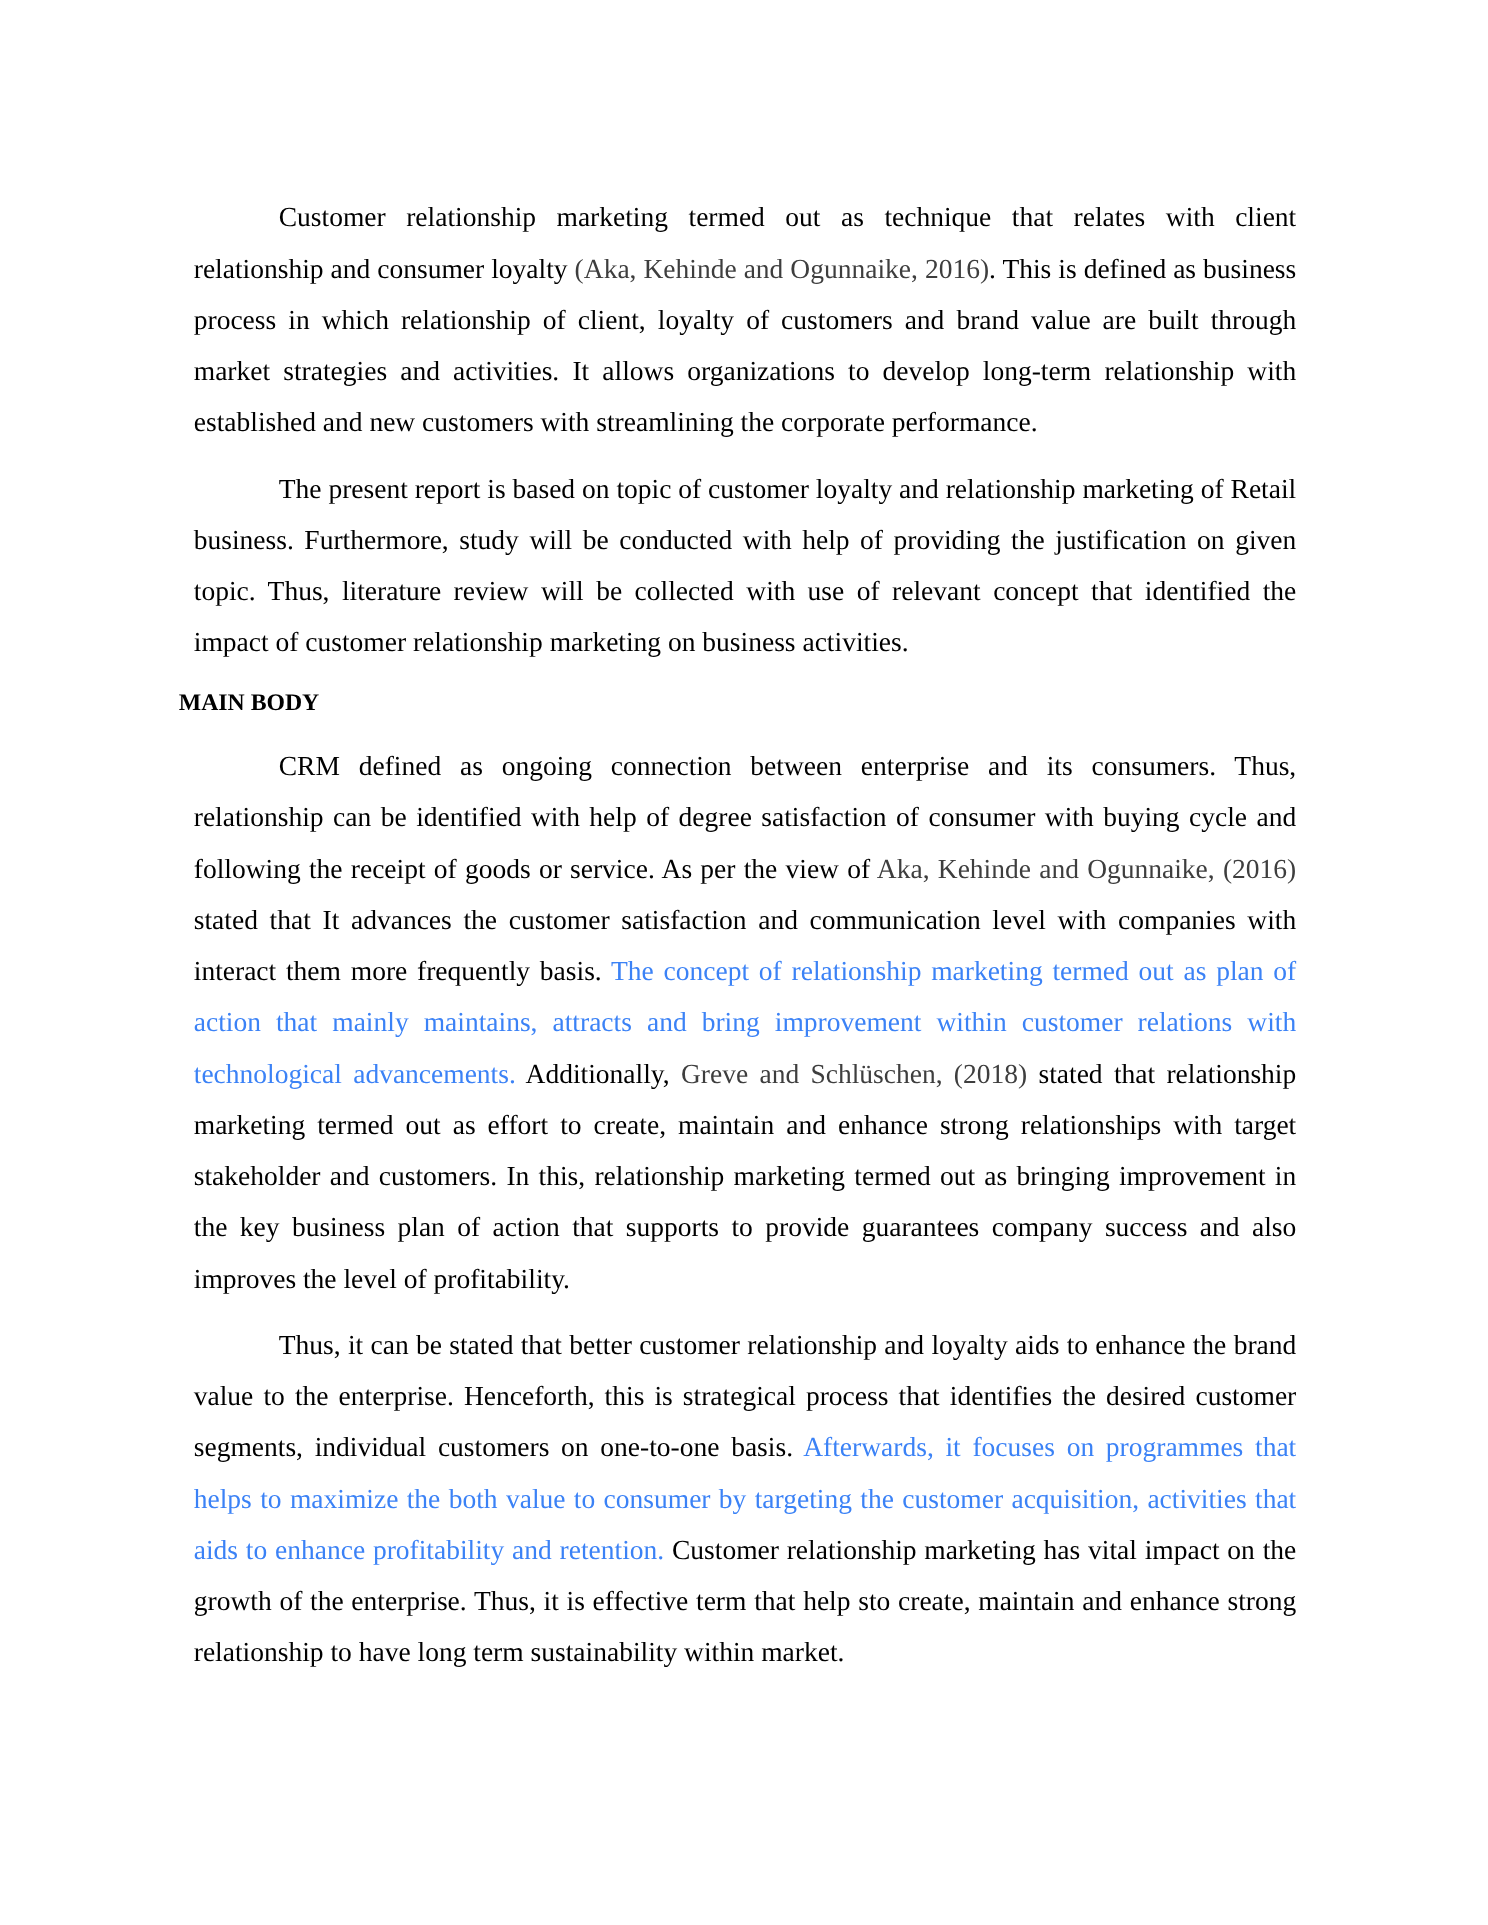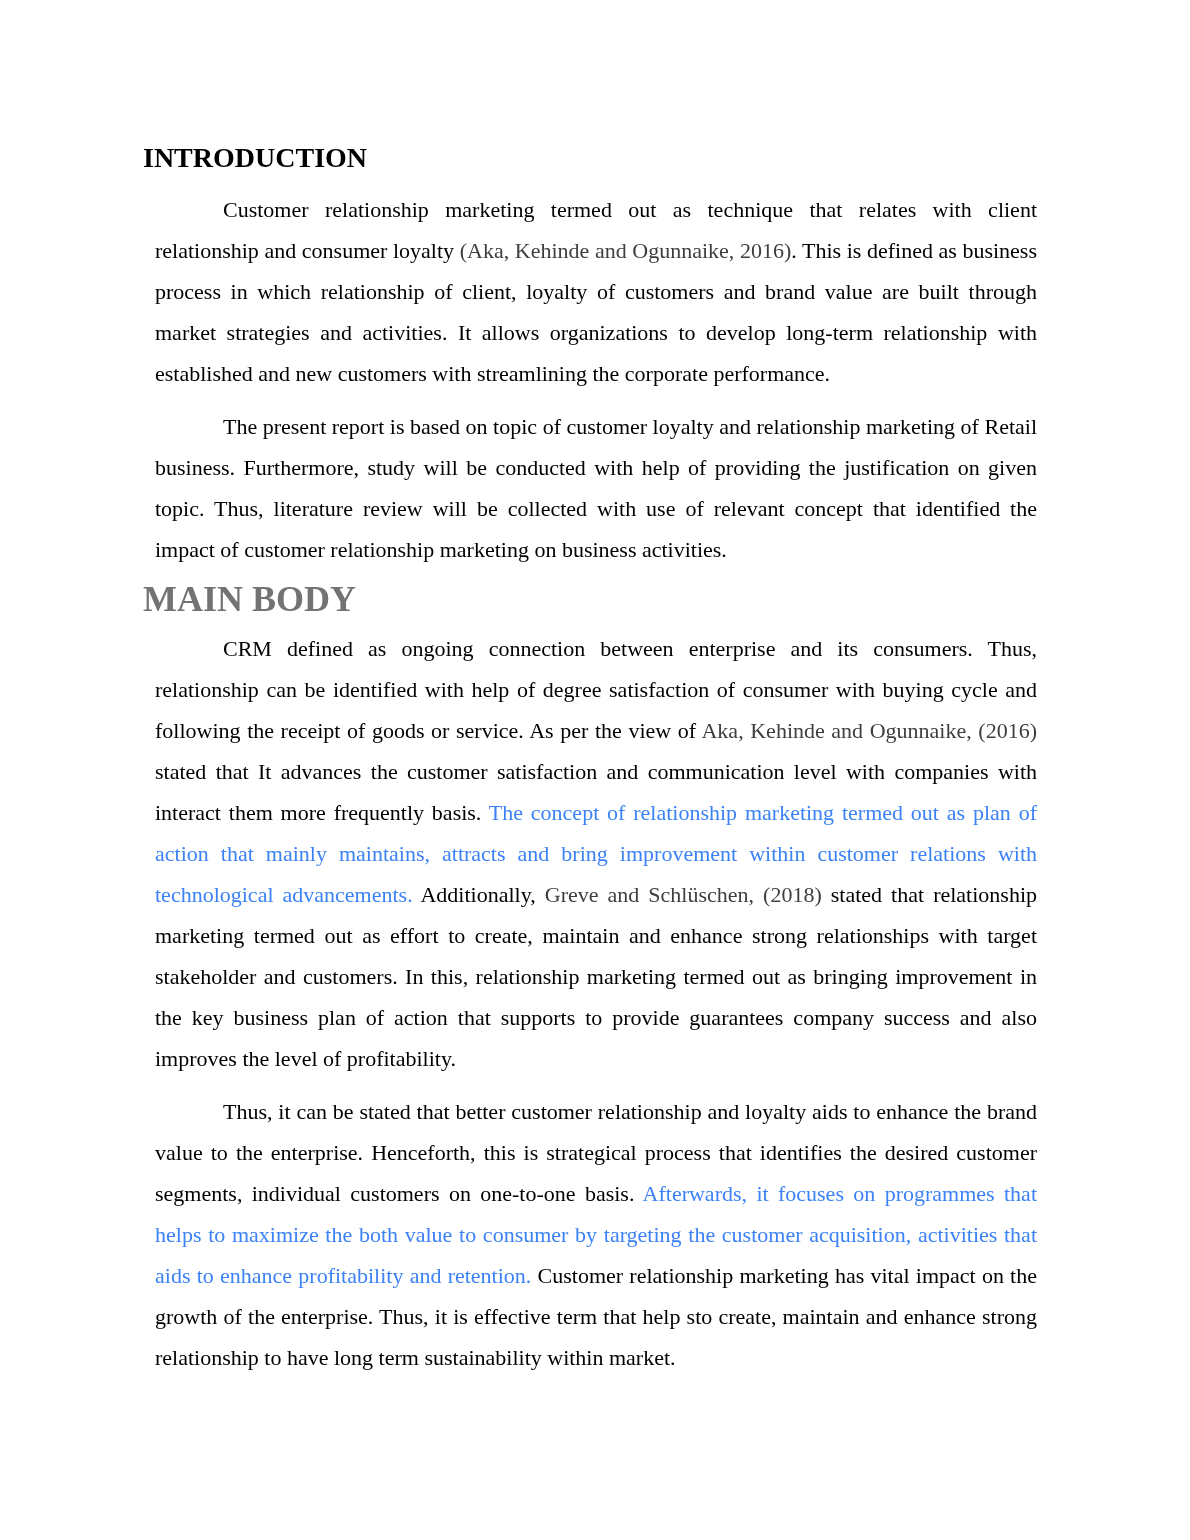--- a/index.html
+++ b/index.html
@@ -19,25 +19,25 @@
     overflow: hidden;
   }
   .h-big {
     font-size: 28px;
     line-height: 34px;
     font-weight: bold;
     margin: 0 0 14px 0;
     color: #000000;
   }
   .h-main {
-    font-size: 36px;
+    font-size: 19px;
     line-height: 34px;
     font-weight: bold;
     margin: 8px 0 8px 0;
-    color: #737373;
+    color: #000000;
   }
   .body-para {
     font-size: 22px;
     line-height: 41px;
     text-align: justify;
     text-indent: 68px;
     margin: 12px;
     color: #000000;
   }
   .head-line {
@@ -49,21 +49,20 @@
   }
   .underline { text-decoration: underline; }
   .cite { color: #3e3e3e; }
   .blue { color: #3b82f6; }
 </style>
 </head>
 <body>
 
 <div class="page">
 
-  <h1 class="h-big">INTRODUCTION</h1>
 
   <p class="body-para"><span>Customer relationship marketing termed out as technique that relates with client relationship and consumer loyalty </span><span class="cite">(Aka, Kehinde and Ogunnaike, 2016)</span><span>. This is defined as business process in which relationship of client, loyalty of customers and brand value are built through market strategies and activities. It allows organizations to develop long-term relationship with established and new customers with streamlining the corporate performance.</span></p>
 
   <p class="body-para"><span>The present report is based on topic of customer loyalty and relationship marketing of Retail business. Furthermore, study will be conducted with help of providing the justification on given topic. Thus, literature review will be collected with use of relevant concept that identified the impact of customer relationship marketing on business activities.</span></p>
 
   <h1 class="h-main">MAIN BODY</h1>
 
 
 
   <p class="body-para"><span>CRM defined as ongoing connection between enterprise and its consumers. Thus, relationship can be identified with help of degree satisfaction of consumer with buying cycle and following the receipt of goods or service. As per the view of </span><span class="cite">Aka, Kehinde and Ogunnaike, (2016)</span><span> stated that It advances the customer satisfaction and communication level with companies with interact them more frequently basis. </span><span class="blue">The concept of relationship marketing termed out as plan of action that mainly maintains, attracts and bring improvement within customer relations with technological advancements.</span><span> Additionally, </span><span class="cite">Greve and Schlüschen, (2018)</span><span> stated that relationship marketing termed out as effort to create, maintain and enhance strong relationships with target stakeholder and customers. In this, relationship marketing termed out as bringing improvement in the key business plan of action that supports to provide guarantees company success and also improves the level of profitability.</span></p>

